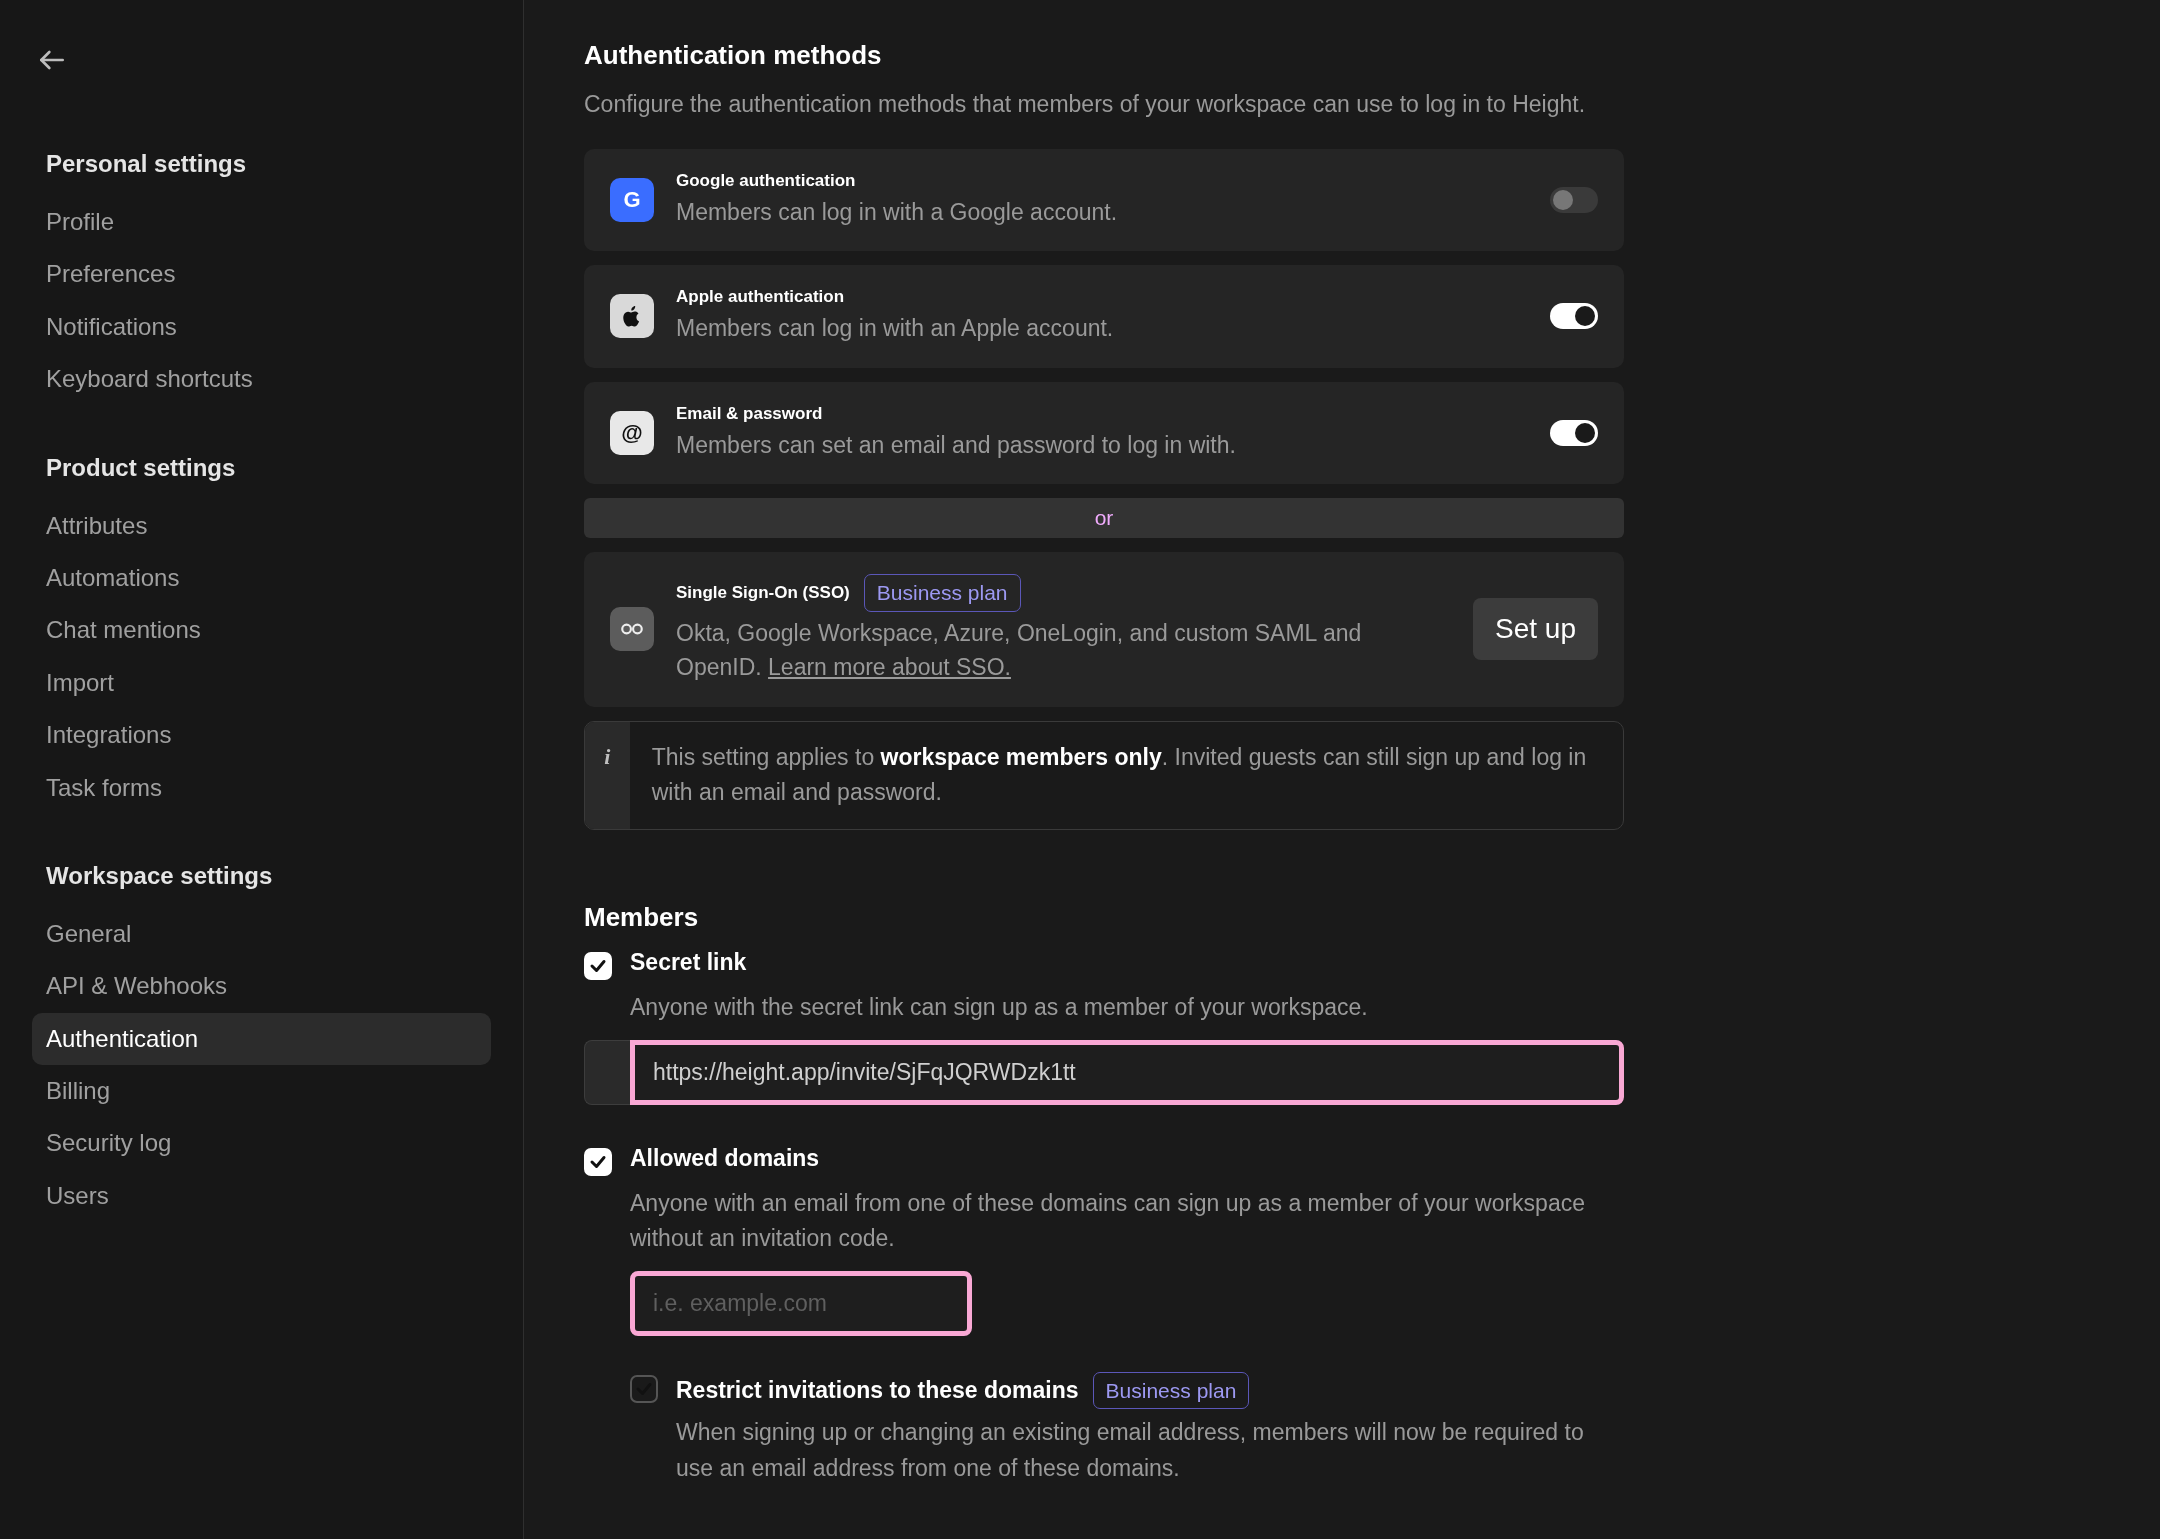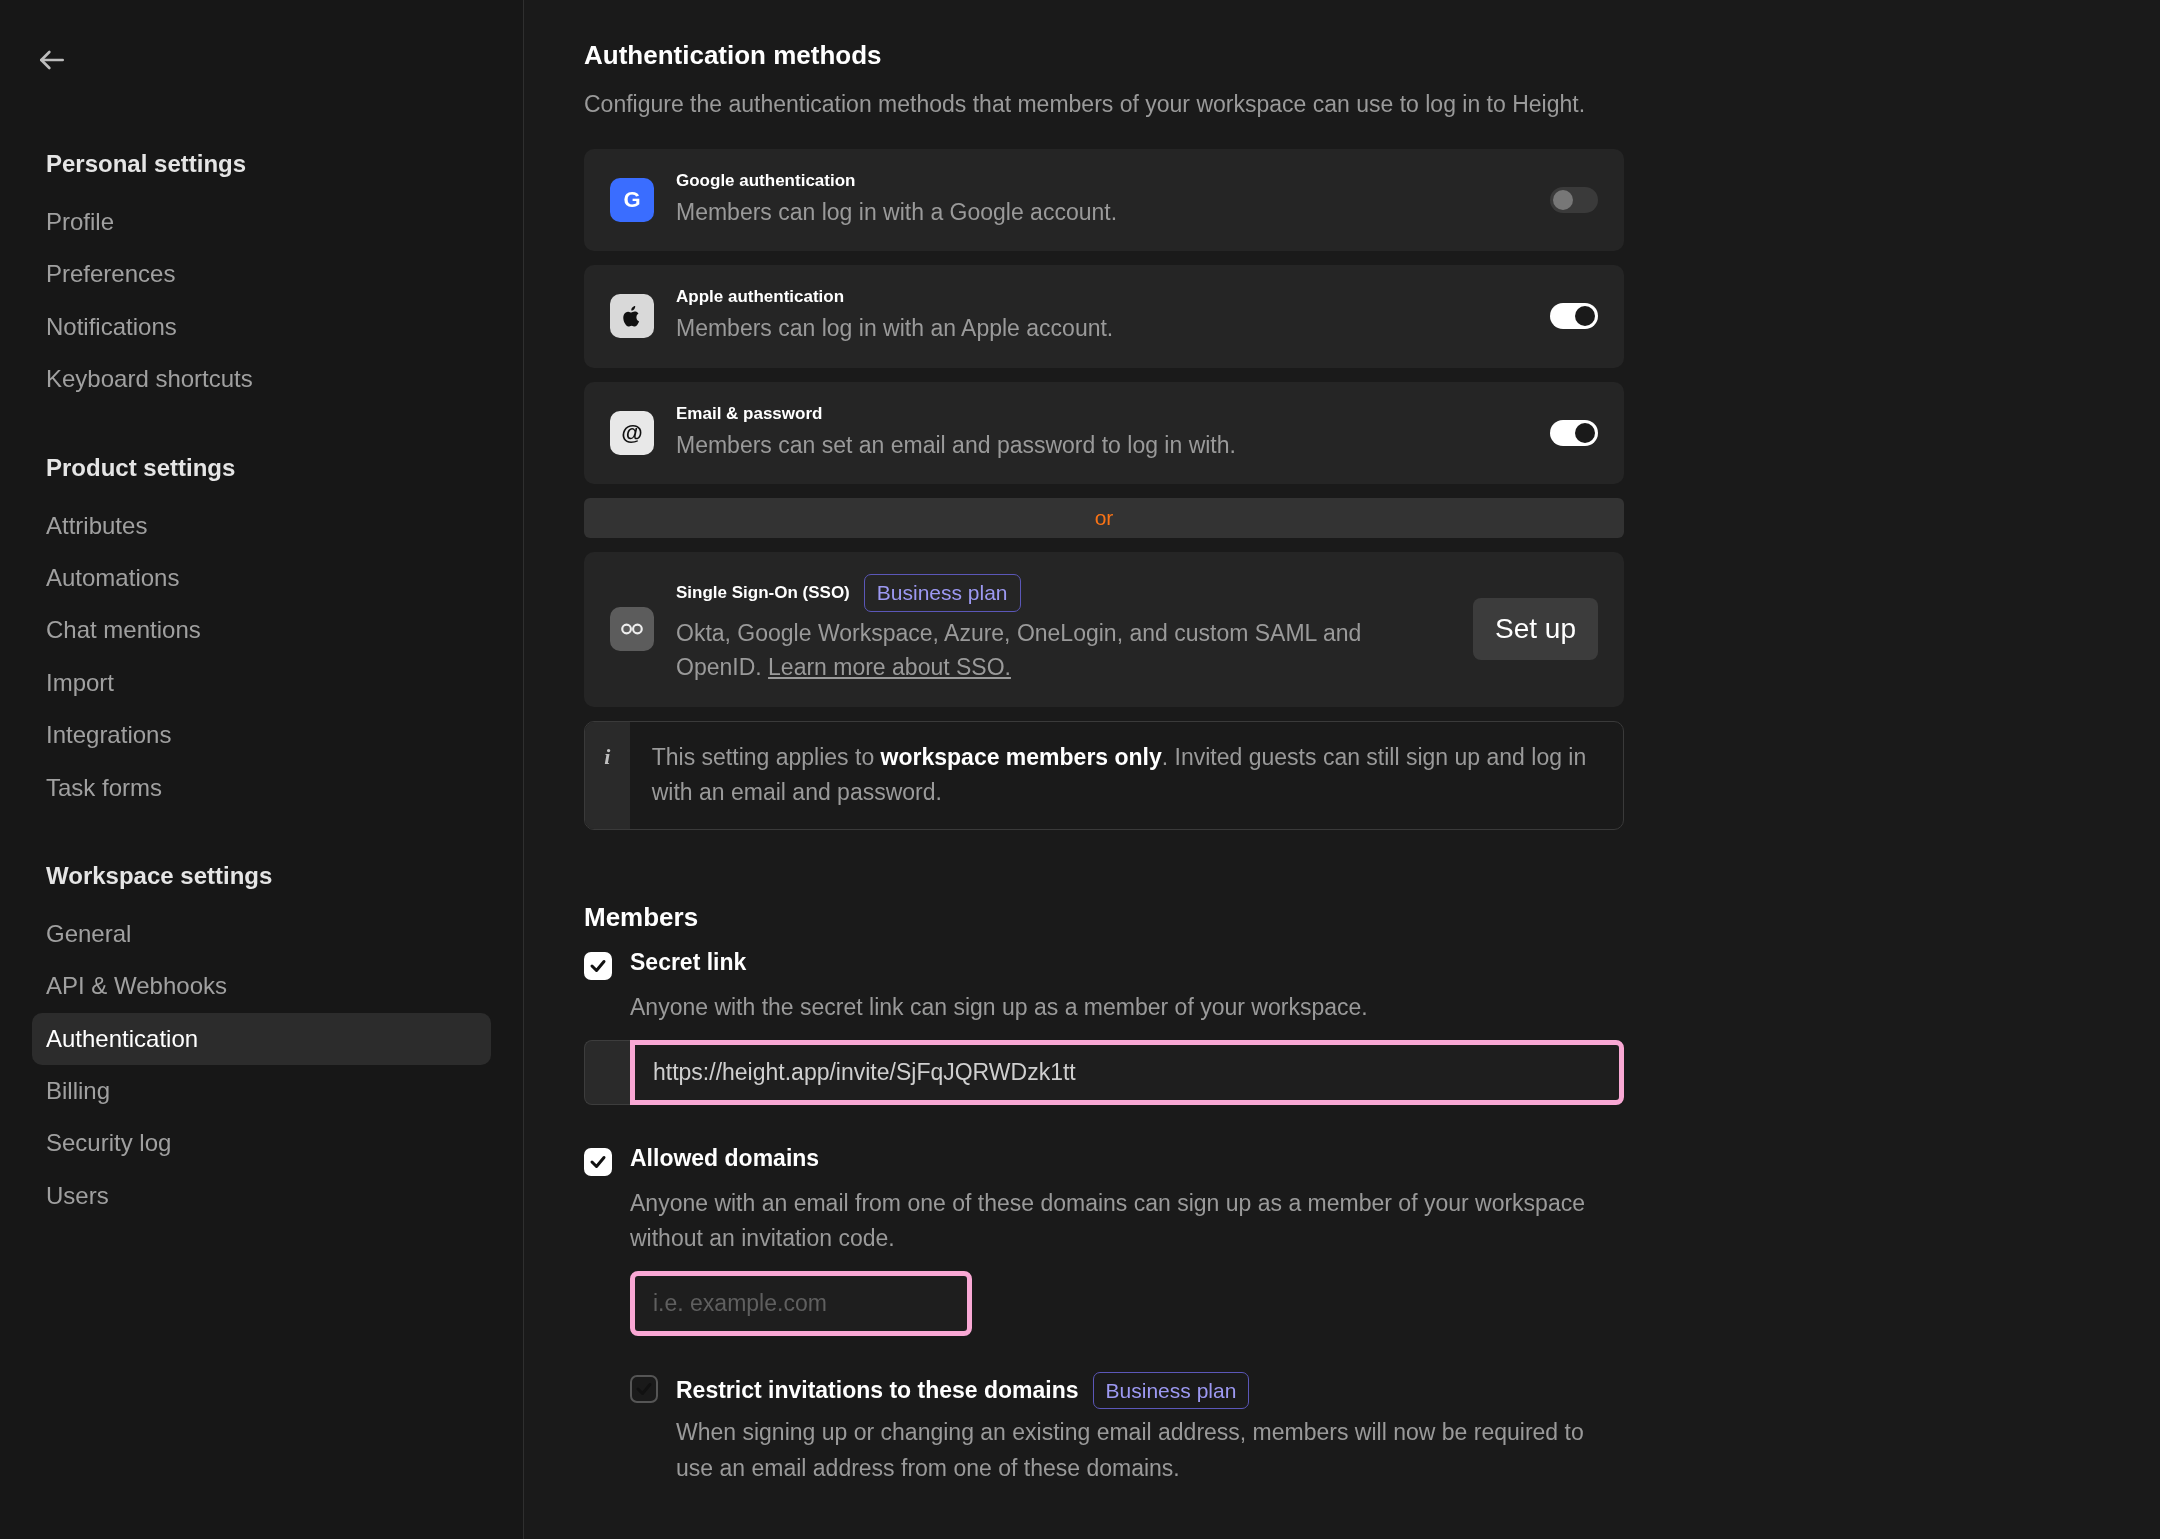--- a/index.html
+++ b/index.html
@@ -169,21 +169,21 @@
     transition: left .15s;
   }
   .toggle.off { background: #3a3a3a; }
   .toggle.off .knob { left: 3px; background: #777; }
   .toggle.on  { background: #ffffff; }
   .toggle.on .knob { left: 25px; background: #1a1a1a; }
 
   .or-bar {
     background: #333333;
     text-align: center;
-    color: #f97316;
+    color: #f0abfc;
     font-size: 21px;
     padding: 8px 0;
     border-radius: 6px;
     margin-bottom: 14px;
   }
 
   .btn-secondary {
     background: #3c3c3c;
     color: #ffffff;
     border: none;

